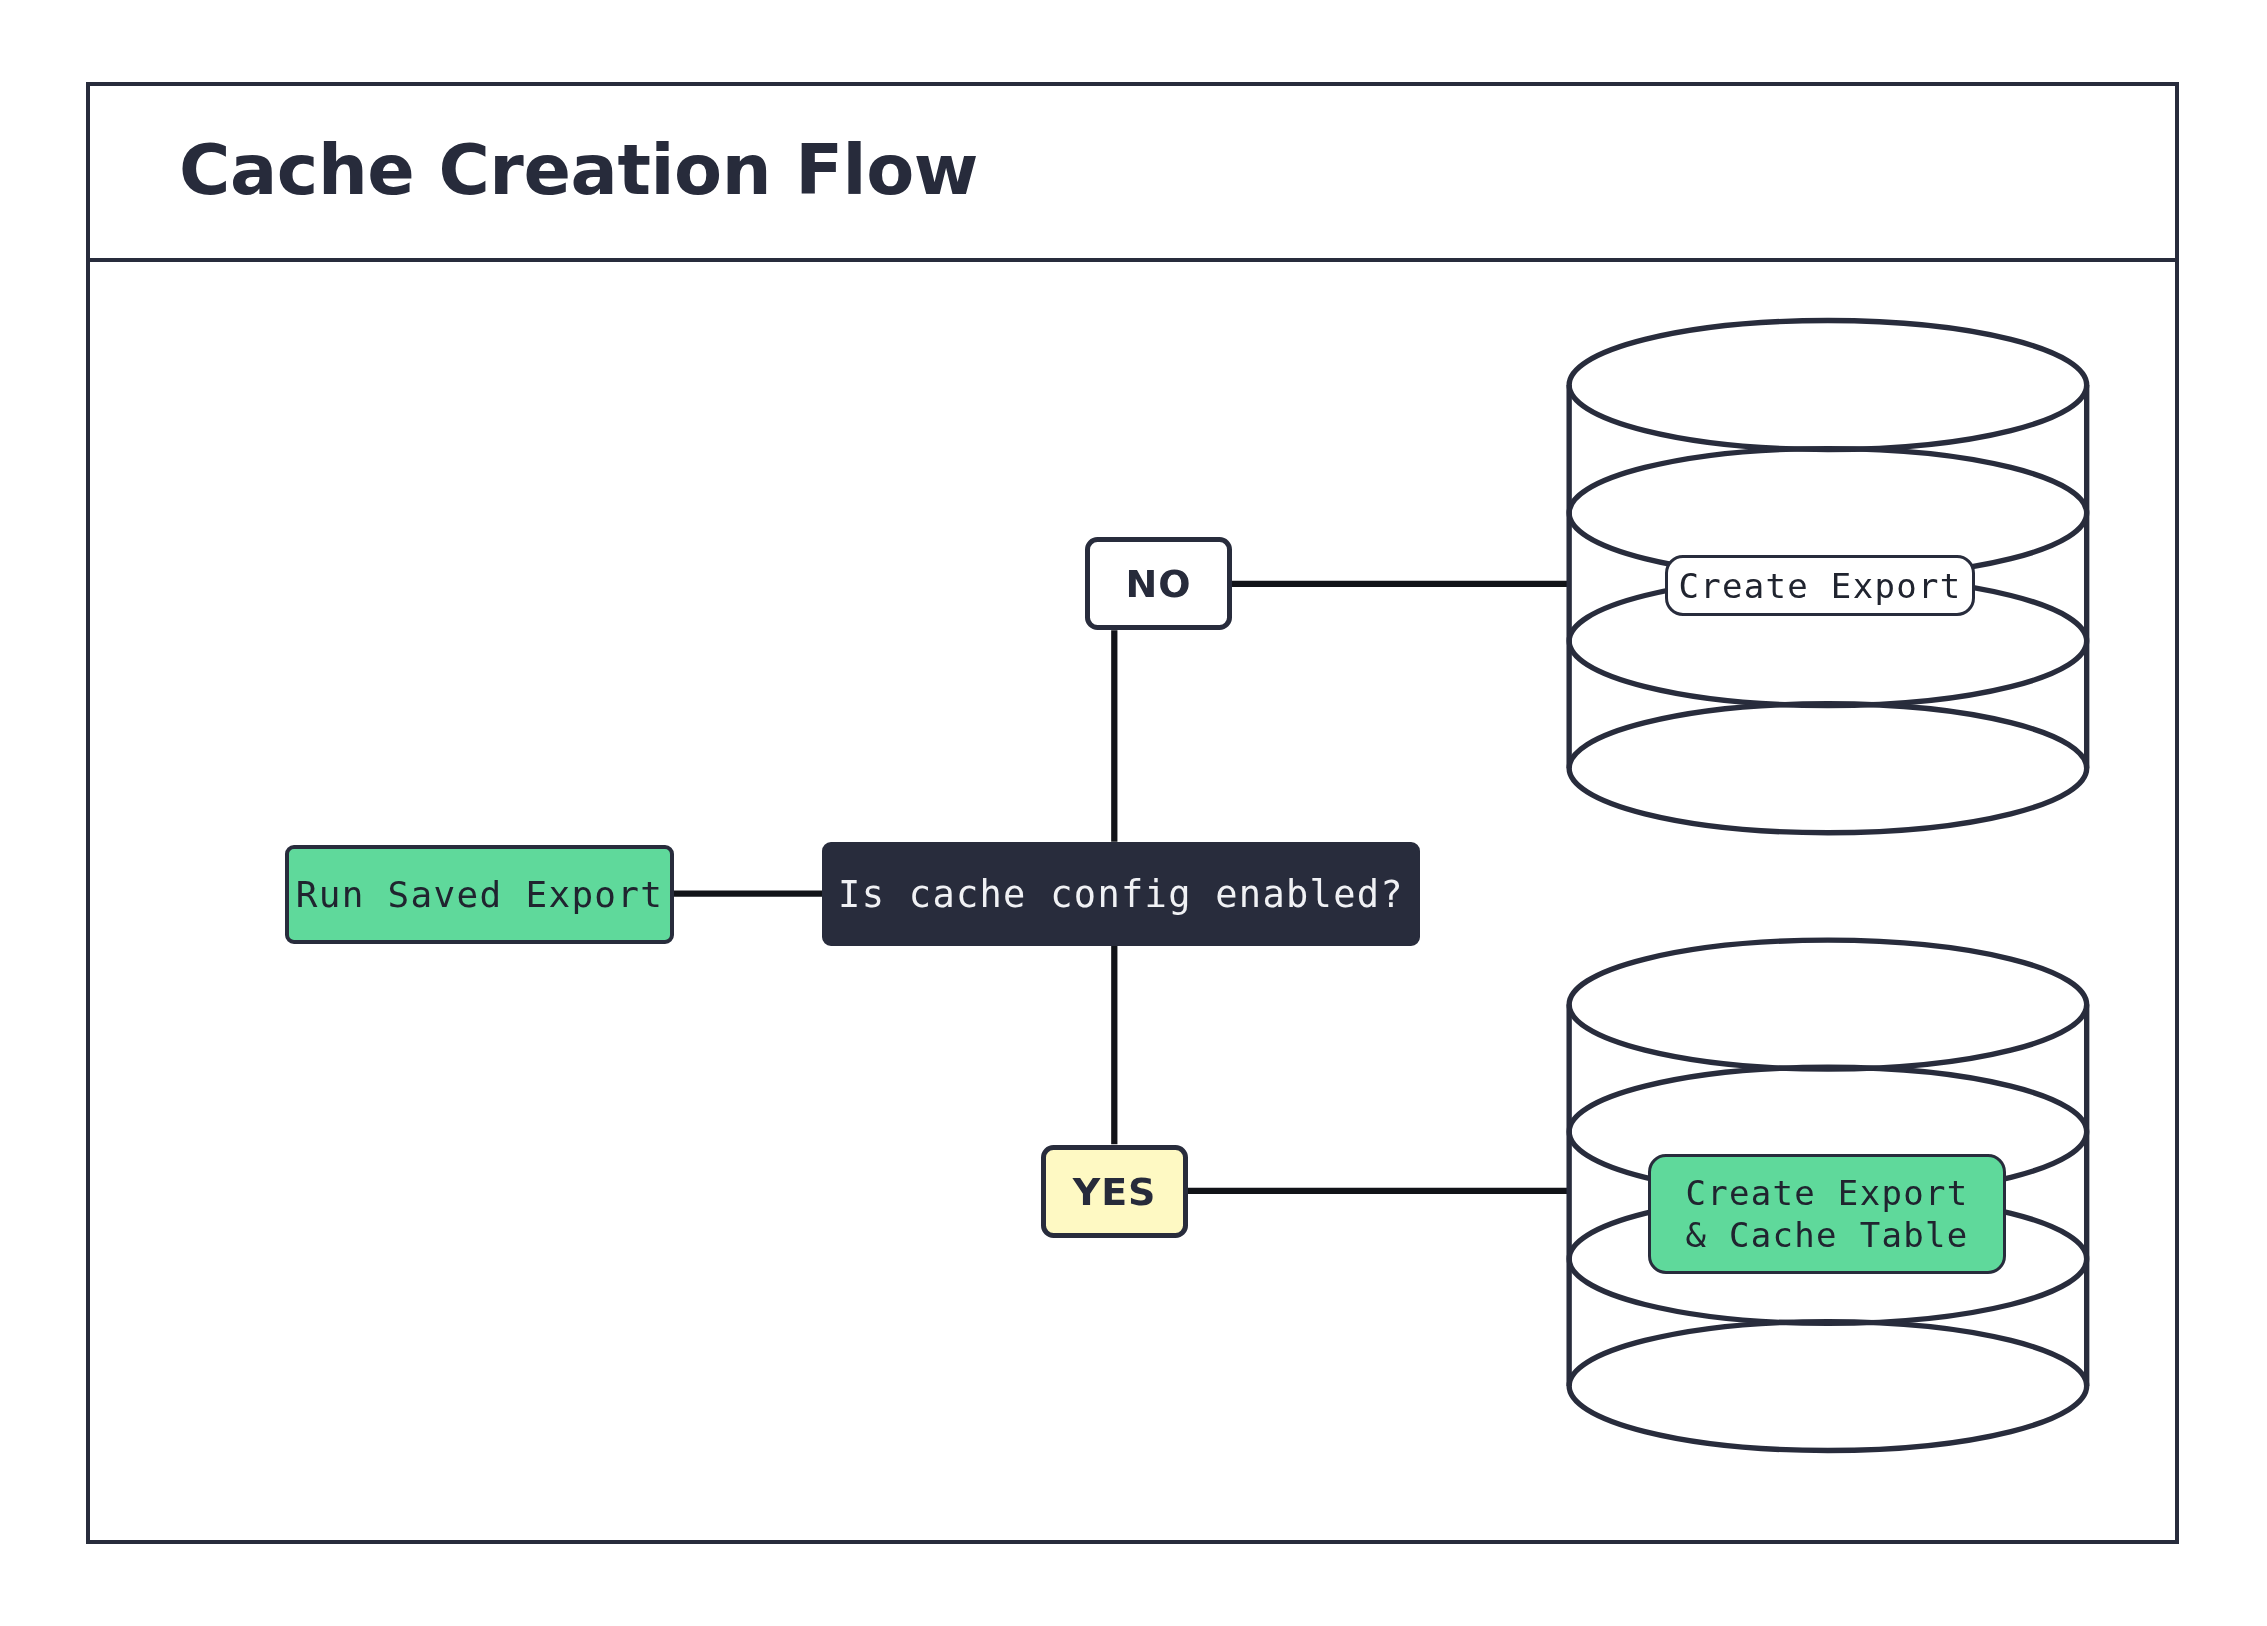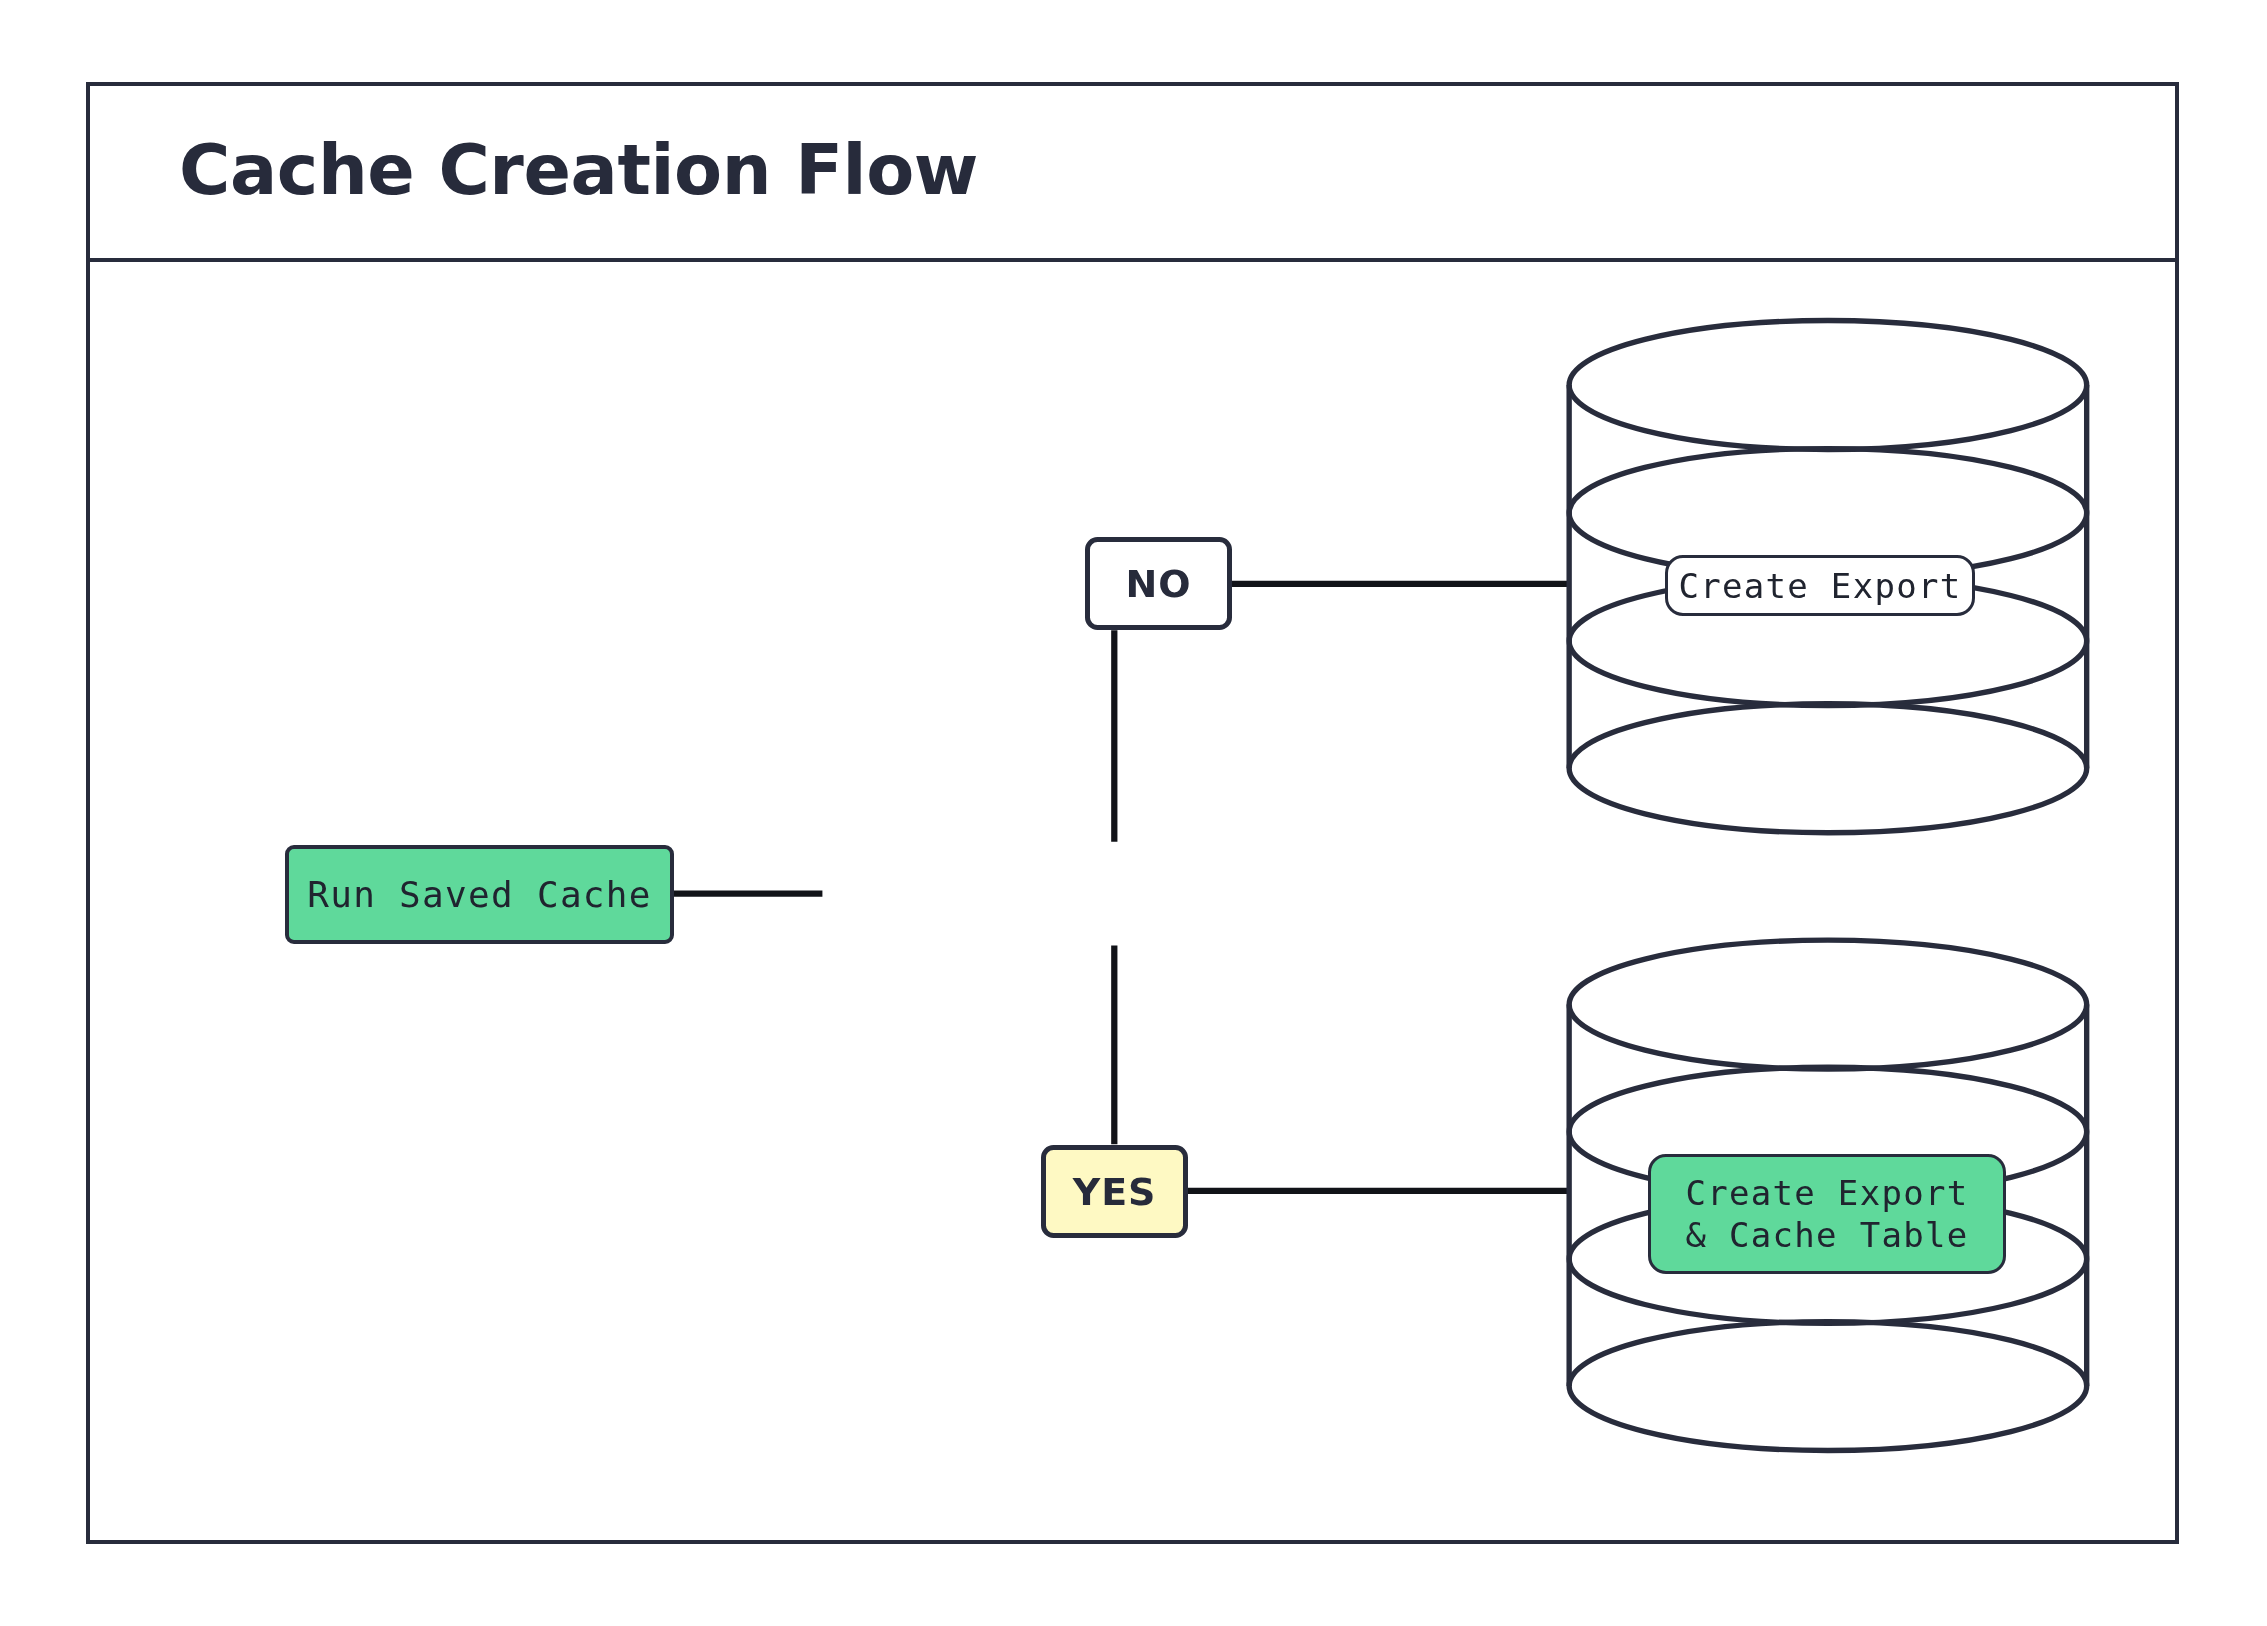--- a/index.html
+++ b/index.html
@@ -204,22 +204,23 @@
     <g stroke="#282c3c" stroke-width="6" fill="none">
       <line x1="1752" y1="1122" x2="1752" y2="1548"></line>
       <line x1="2330" y1="1122" x2="2330" y2="1548"></line>
       <ellipse cx="2041" cy="1122" rx="289" ry="72"></ellipse>
       <ellipse cx="2041" cy="1264" rx="289" ry="72"></ellipse>
       <ellipse cx="2041" cy="1406" rx="289" ry="72"></ellipse>
       <ellipse cx="2041" cy="1548" rx="289" ry="72"></ellipse>
     </g>
   </svg>
 
-  <div class="node node-proc">Run Saved Cache</div>
-
+  <div class="node node-proc">Run Saved Export</div>
+
+  <div class="node node-decision">Is cache config enabled?</div>
 
   <div class="node node-branch node-no">NO</div>
 
   <div class="node node-branch node-yes">YES</div>
 
   <div class="cyl-label cyl-label-top">Create Export</div>
 
   <div class="cyl-label cyl-label-bottom">Create Export
 &amp; Cache Table</div>
 

